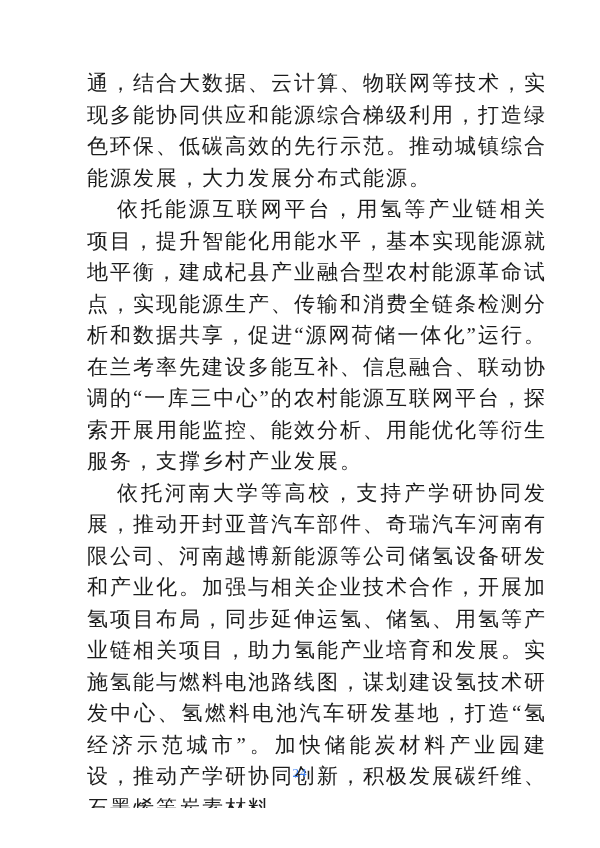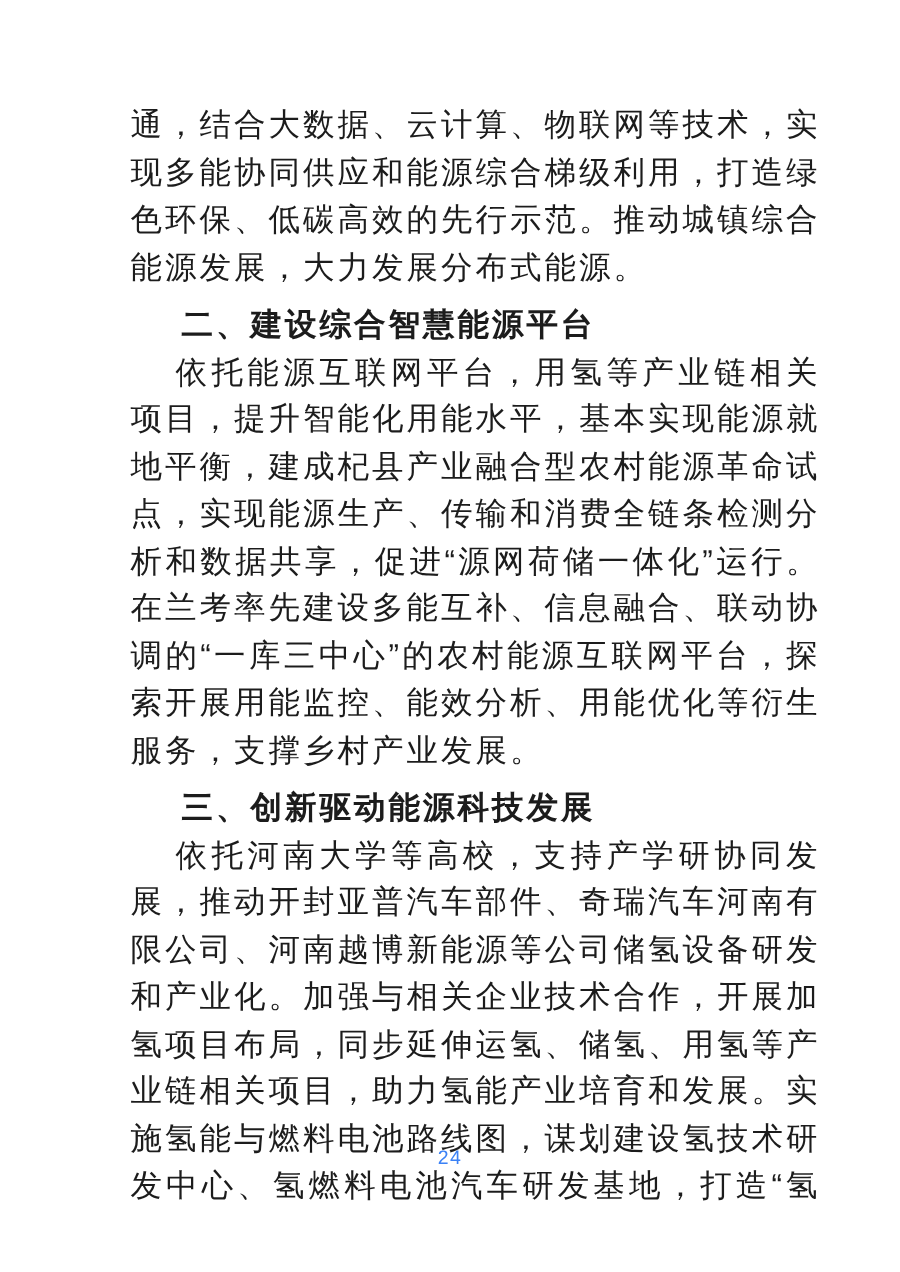--- a/index.html
+++ b/index.html
@@ -5,21 +5,21 @@
   html, body {
     margin: 0;
     padding: 0;
     background: #ffffff;
   }
   .page {
     position: relative;
     width: 600px;
     height: 808px;
     background: #ffffff;
-    font-family: Liberation Sans, sans-serif;
+    font-family: Liberation Serif, serif;
     color: #1c1c1c;
     overflow: hidden;
   }
   .content {
     position: absolute;
     left: 87px;
     top: 68px;
     width: 460px;
   }
   .para {
@@ -55,25 +55,23 @@
     color: #3b82f6;
   }
 </style>
 </head>
 <body>
 
 <div class="page">
   <div class="content">
     <p class="para no-indent">通，结合大数据、云计算、物联网等技术，实现多能协同供应和能源综合梯级利用，打造绿色环保、低碳高效的先行示范。推动城镇综合能源发展，大力发展分布式能源。</p>
 
-    <h2 class="heading">二、建设综合智慧能源平台</h2>
 
     <p class="para">依托能源互联网平台，用氢等产业链相关项目，提升智能化用能水平，基本实现能源就地平衡，建成杞县产业融合型农村能源革命试点，实现能源生产、传输和消费全链条检测分析和数据共享，促进“源网荷储一体化”运行。在兰考率先建设多能互补、信息融合、联动协调的“一库三中心”的农村能源互联网平台，探索开展用能监控、能效分析、用能优化等衍生服务，支撑乡村产业发展。</p>
 
-    <h2 class="heading">三、创新驱动能源科技发展</h2>
 
     <p class="para">依托河南大学等高校，支持产学研协同发展，推动开封亚普汽车部件、奇瑞汽车河南有限公司、河南越博新能源等公司储氢设备研发和产业化。加强与相关企业技术合作，开展加氢项目布局，同步延伸运氢、储氢、用氢等产业链相关项目，助力氢能产业培育和发展。实施氢能与燃料电池路线图，谋划建设氢技术研发中心、氢燃料电池汽车研发基地，打造“氢经济示范城市”。加快储能炭材料产业园建设，推动产学研协同创新，积极发展碳纤维、石墨烯等炭素材料。</p>
   </div>
 
   <div class="footer">
     <span class="page-number">24</span>
   </div>
 </div>
 
 </body></html>

